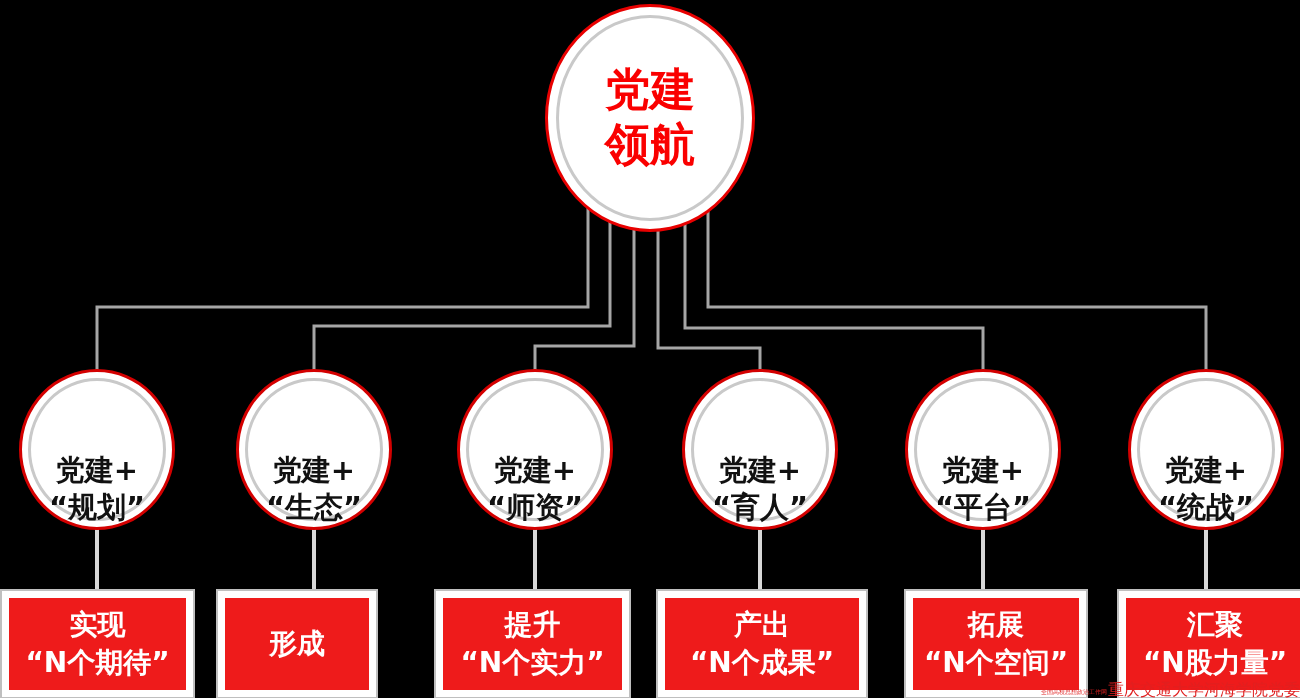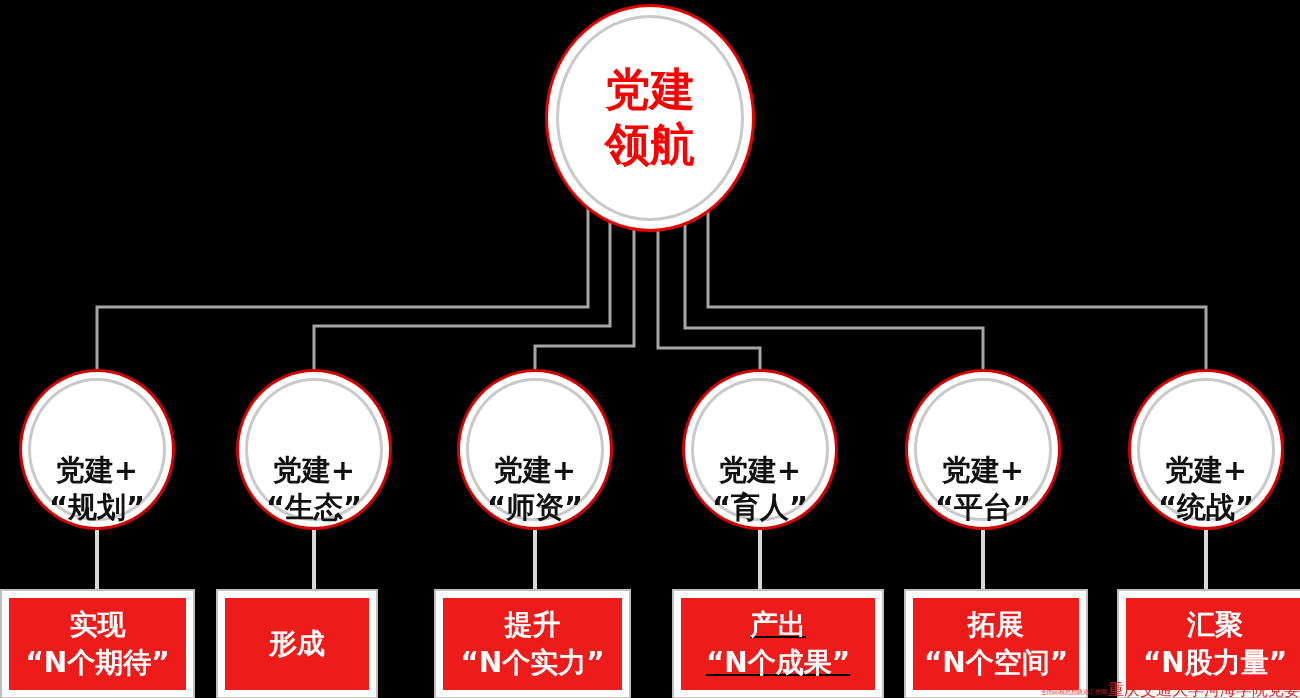--- a/index.html
+++ b/index.html
@@ -29,21 +29,21 @@
   .n0{left:19px;} .n1{left:236px;} .n2{left:457px;}
   .n3{left:682px;} .n4:nth-child(n){left:905px;} .n5{left:1128px;}
   
   .rbox{
     position:absolute;top:591px;height:106px;background:#ee1b1b;
     border:7px solid #ffffff;box-shadow:0 0 0 2px #bfbfbf;box-sizing:border-box;
     display:flex;align-items:center;justify-content:center;text-align:center;z-index:2;
   }
   .rbox-text{color:#ffffff;font-weight:bold;font-size:28px;line-height:1.35;}
   .b0{left:2px;width:191px;}   .b1{left:218px;width:158px;}
-  .b2{left:436px;width:193px;align-items:center;} .b3{left:674px;width:208px;text-decoration:underline;}
+  .b2{left:436px;width:193px;align-items:center;} .b3{left:658px;width:208px;}
   .b4{left:906px;width:180px;} .b5{left:1107px;width:192px;margin-left:12px;}
   
   .watermark{
     position:absolute;right:0;bottom:0;z-index:3;white-space:nowrap;
     color:#e02020;line-height:1;
   }
   .wm-prefix{font-size:6px;vertical-align:1px;margin-right:1px;}
   .wm-main{font-size:16px;font-weight:normal;}
 </style>
 </head>

